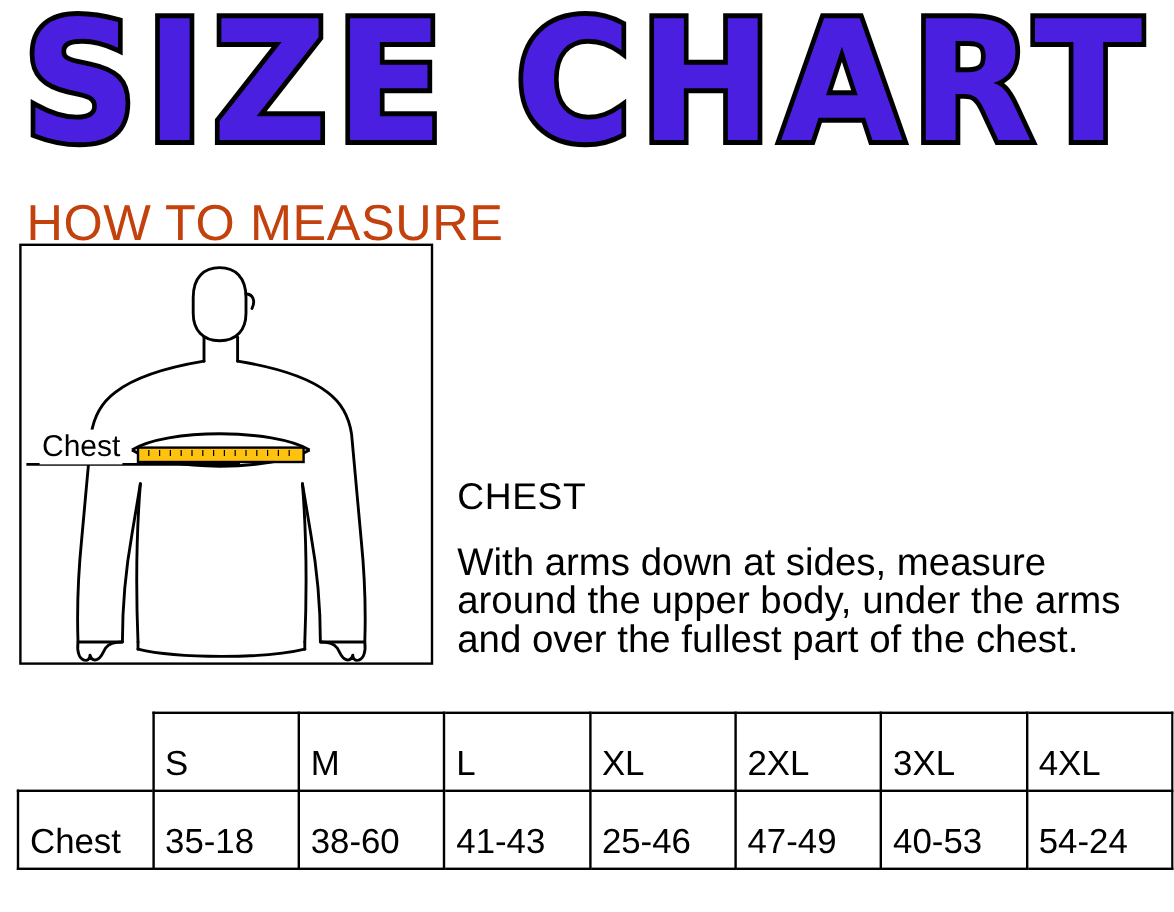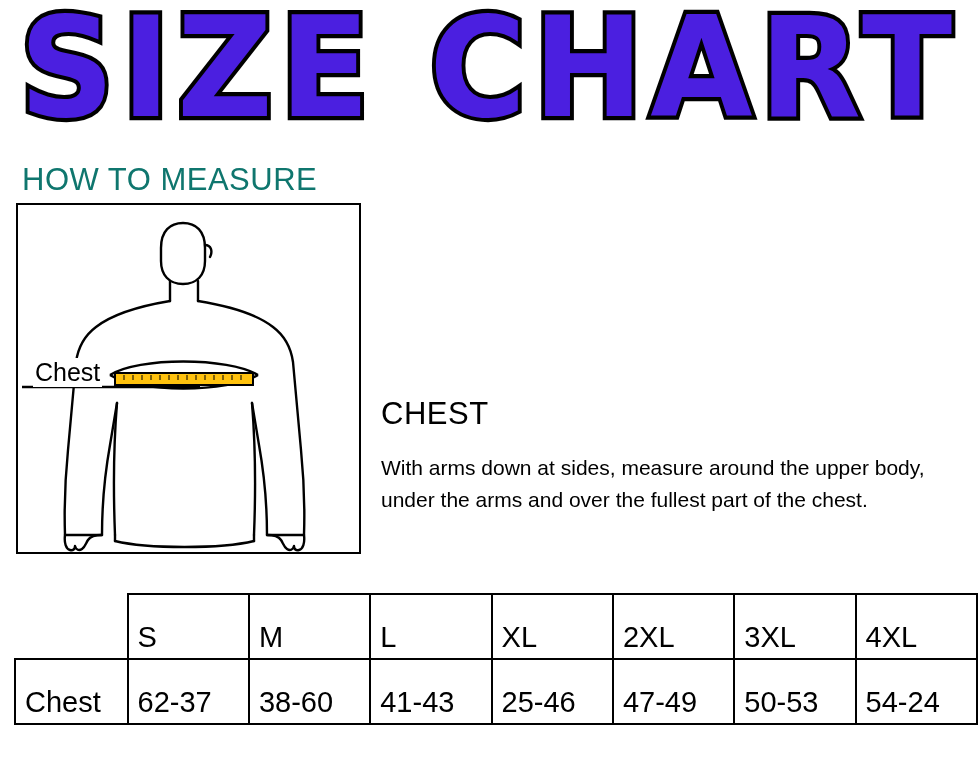--- a/index.html
+++ b/index.html
@@ -42,24 +42,24 @@
     white-space: nowrap;
     transform: scaleX(1.12) scaleY(1.18);
     transform-origin: 50% 50%;
   }
 
   
   .how-to {
     position: absolute;
     left: 22px;
     top: 162px;
-    font-size: 31px;
+    font-size: 42px;
     letter-spacing: 0.5px;
     font-family: "Liberation Sans", sans-serif;
-    color: #0f766e;
+    color: #c2410c;
   }
 
   
   .figure-box {
     position: absolute;
     left: 16px;
     top: 203px;
     width: 345px;
     height: 351px;
     border: 2px solid #000;
@@ -87,21 +87,21 @@
     left: 381px;
     top: 396px;
     font-size: 31px;
     letter-spacing: 0.5px;
   }
   .desc-body {
     position: absolute;
     left: 381px;
     top: 452px;
     width: 590px;
-    font-size: 21px;
+    font-size: 32px;
     line-height: 32px;
   }
 
   
   .size-table {
     position: absolute;
     left: 14px;
     top: 593px;
     border-collapse: collapse;
     font-size: 29px;
@@ -201,22 +201,22 @@
       <td class="col-size">S</td>
       <td class="col-size">M</td>
       <td class="col-size">L</td>
       <td class="col-size">XL</td>
       <td class="col-size">2XL</td>
       <td class="col-size">3XL</td>
       <td class="col-size">4XL</td>
     </tr>
     <tr>
       <td class="col-label">Chest</td>
-      <td class="col-size">62-37</td>
+      <td class="col-size">35-18</td>
       <td class="col-size">38-60</td>
       <td class="col-size">41-43</td>
       <td class="col-size">25-46</td>
       <td class="col-size">47-49</td>
-      <td class="col-size">50-53</td>
+      <td class="col-size">40-53</td>
       <td class="col-size">54-24</td>
     </tr>
   </tbody>
 </table>
 
 </body></html>

